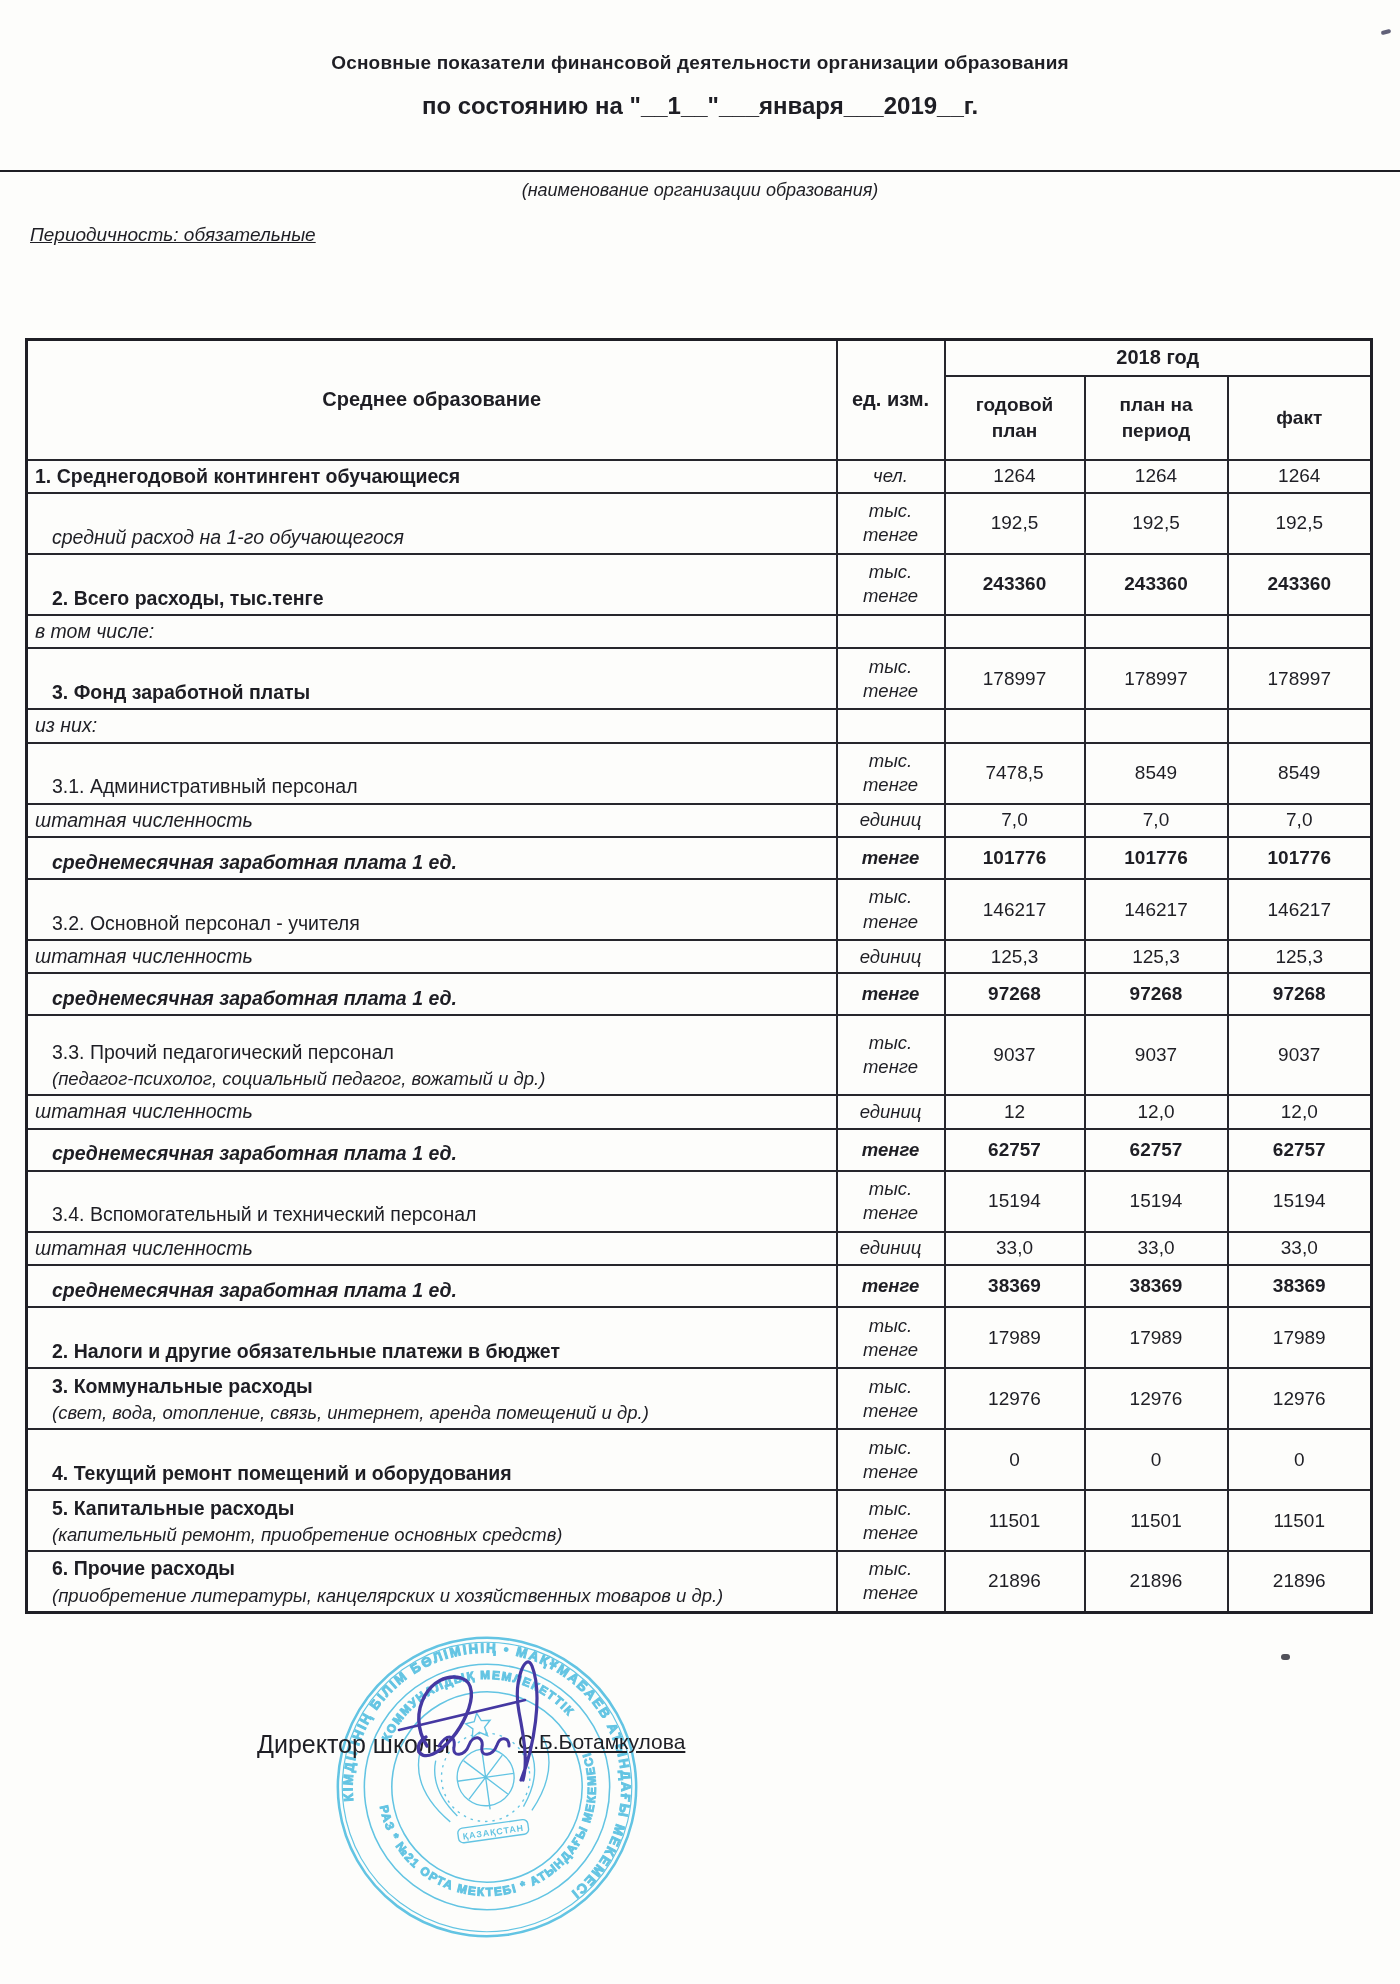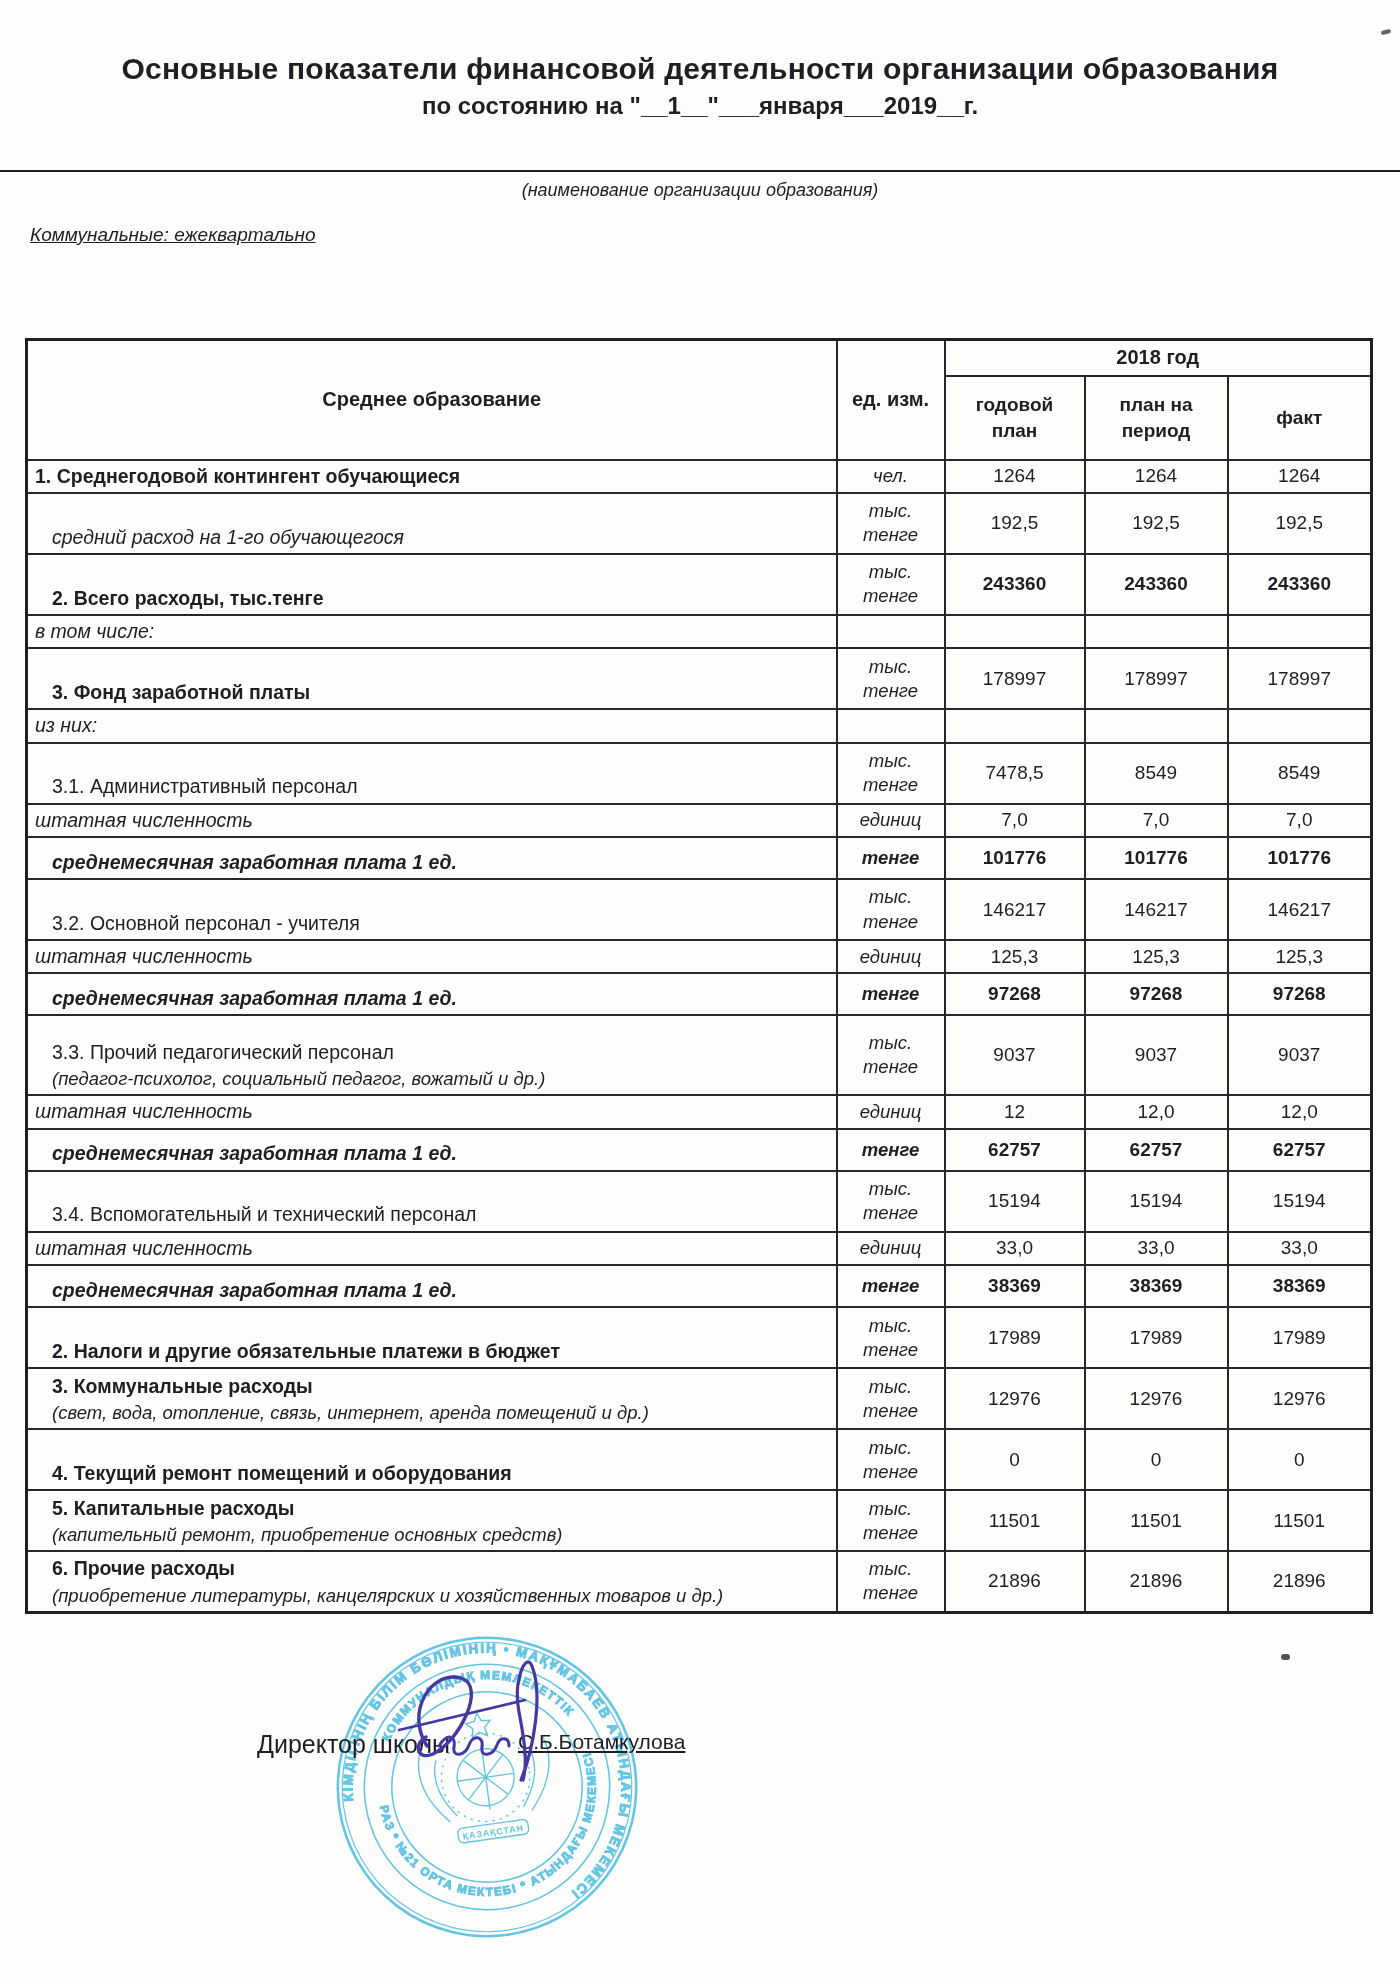--- a/index.html
+++ b/index.html
@@ -5,21 +5,21 @@
   * { margin:0; padding:0; box-sizing:border-box; }
   html,body { background:#ffffff; }
   .page {
     position:relative; width:1400px; height:1984px;
     background:#fdfdfb; overflow:hidden;
     font-family:"Liberation Sans","DejaVu Sans",sans-serif;
     color:#1e1e24;
   }
   
   .doc-title1 { position:absolute; top:52px; left:0; width:100%; text-align:center;
-    font-size:30px; font-weight:700; letter-spacing:.2px; }
+    font-size:19px; font-weight:700; letter-spacing:.2px; }
   .doc-title2 { position:absolute; top:92px; left:0; width:100%; text-align:center;
     font-size:24px; font-weight:700; }
   .org-name   { position:absolute; top:138px; left:0; width:100%; text-align:center;
     font-size:23px; font-weight:700; }
   .org-rule   { position:absolute; top:170px; left:0; width:100%; height:0;
     border-top:2px solid #1e1e24; }
   .org-caption{ position:absolute; top:180px; left:0; width:100%; text-align:center;
     font-size:18px; font-style:italic; }
   .periodicity{ position:absolute; top:224px; left:30px;
     font-size:19px; font-style:italic; text-decoration:underline; }
@@ -63,21 +63,21 @@
 </style>
 </head>
 <body>
 
 <div class="page">
 
   <div class="doc-title1">Основные показатели финансовой деятельности организации образования</div>
   <div class="doc-title2">по состоянию на  "__1__"___января___2019__г.</div>
   <div class="org-rule"></div>
   <div class="org-caption">(наименование организации образования)</div>
-  <div class="periodicity">Коммунальные: ежеквартально</div>
+  <div class="periodicity">Периодичность: обязательные</div>
 
   <table class="fin">
     <colgroup>
       <col style="width:810px">
         <col style="width:108px">
         <col style="width:140px">
       <col style="width:143px">
         <col style="width:144px">
     </colgroup>
     <thead>

